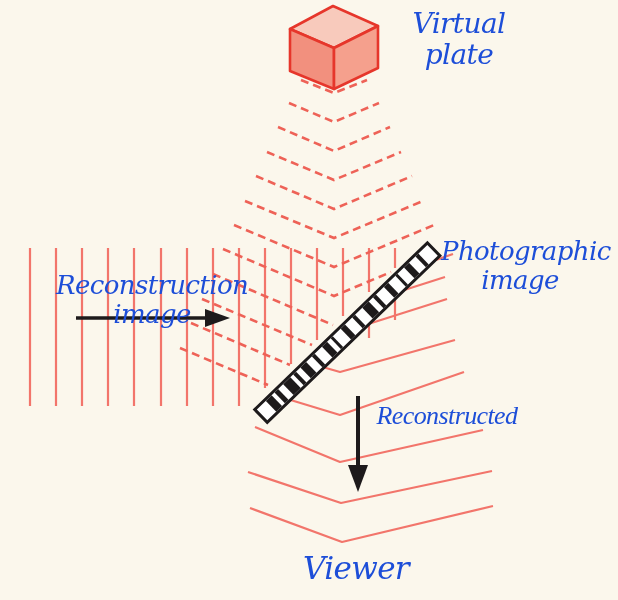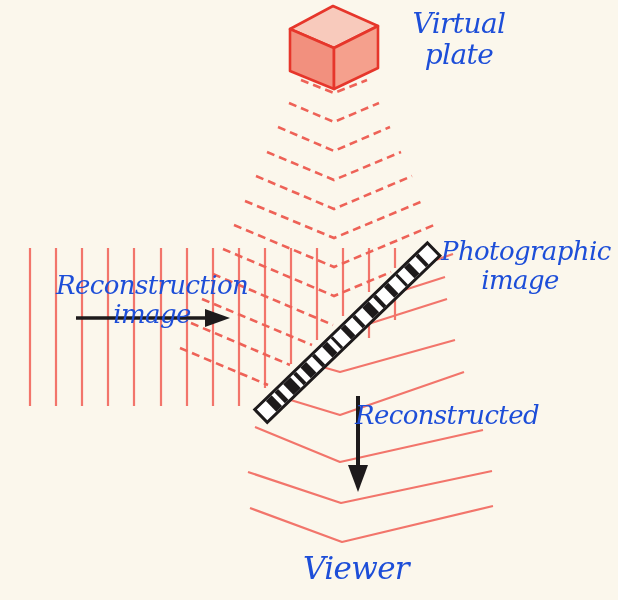--- a/index.html
+++ b/index.html
@@ -16,21 +16,21 @@
     font-style:italic;
     color:#1d4ed8;
     text-align:center;
     line-height:1.12;
     letter-spacing:-0.6px;
     white-space:nowrap;
   }
   #virtual-image{left:398px;top:8px;width:122px;font-size:28px;}
   #reconstruction-beam{left:56px;top:246px;width:192px;font-size:26px;margin-top:25px;}
   #photographic-plate{left:441px;top:237px;width:158px;font-size:26px;}
-  #reconstructed-wavefronts{left:350px;top:401px;width:194px;font-size:26px;}
+  #reconstructed-wavefronts{left:350px;top:401px;width:194px;font-size:26px;font-family:Liberation Serif, serif;}
   #viewer{left:296px;top:551px;width:120px;font-size:31px;}
 </style>
 </head>
 <body>
 
 <div id="stage">
 
   <svg id="scene" width="618" height="600" viewBox="0 0 618 600">
       <line x1="30" y1="248" x2="30" y2="406" stroke="#f2756b" stroke-width="2.2"></line>
       <line x1="56" y1="248" x2="56" y2="406" stroke="#f2756b" stroke-width="2.2"></line>

